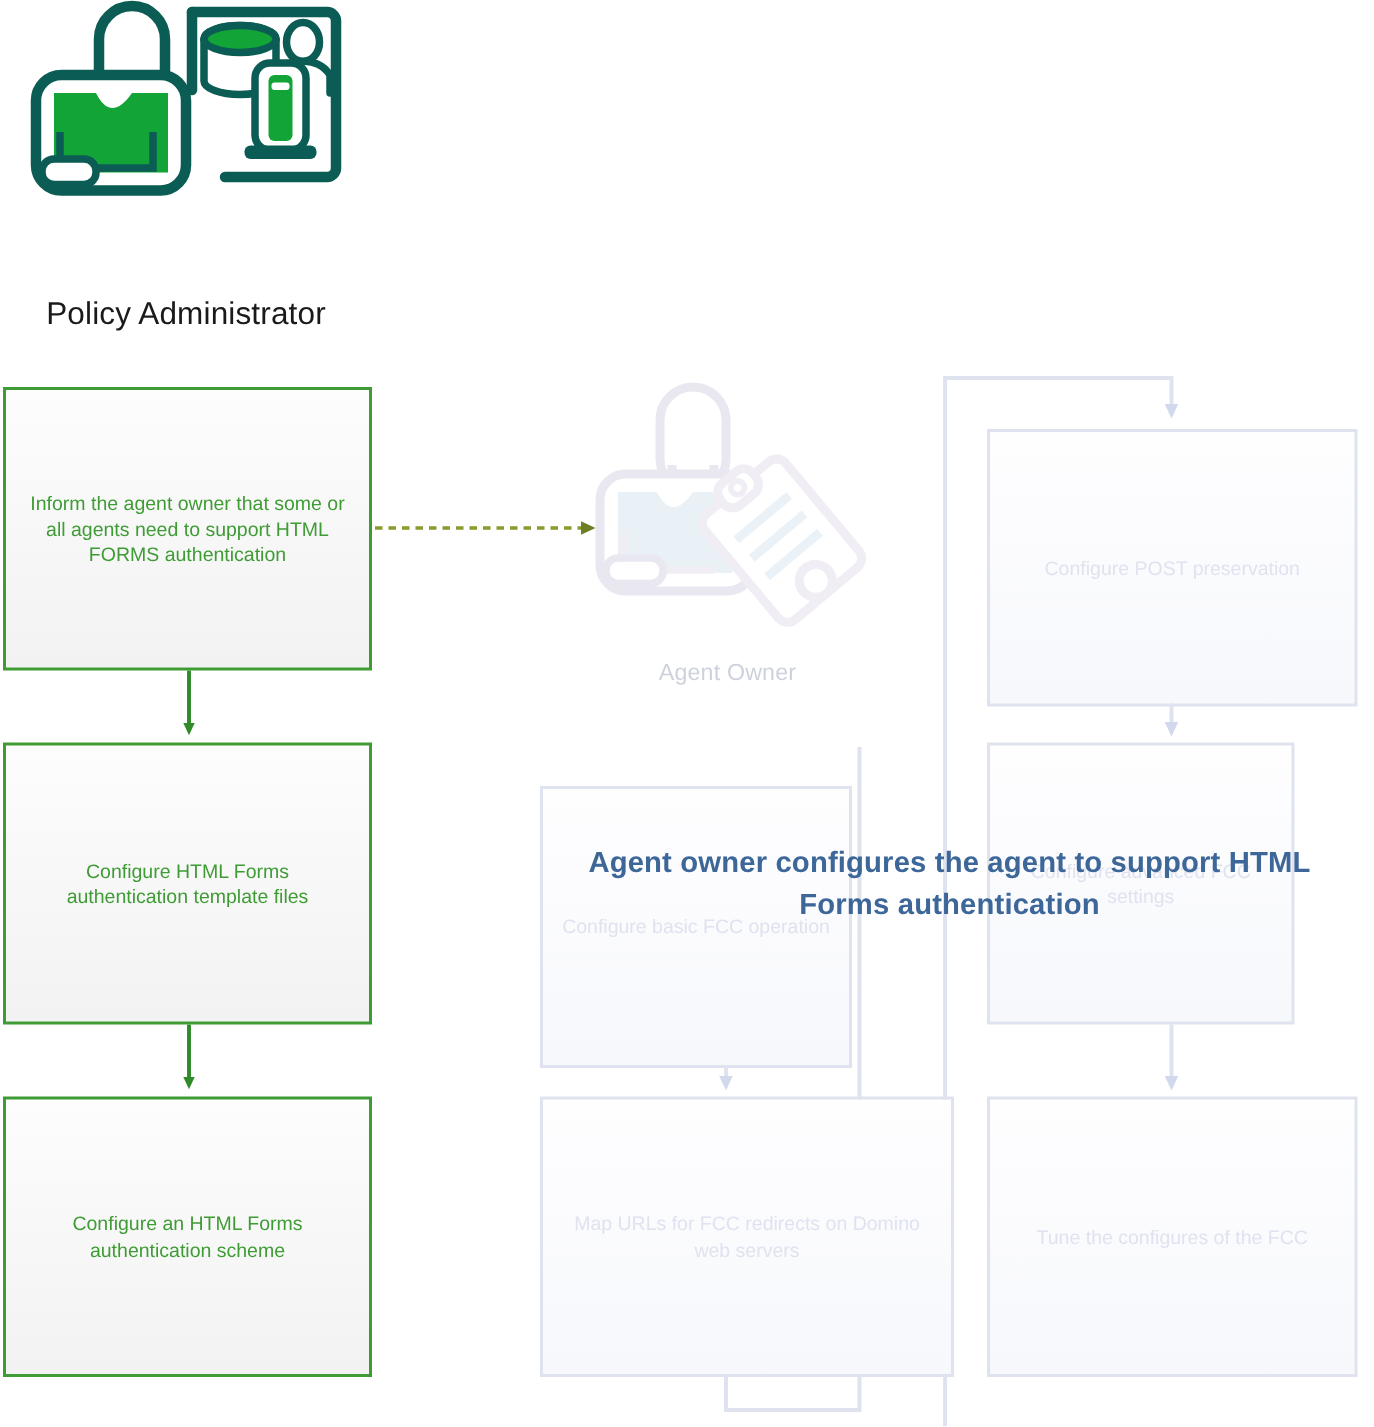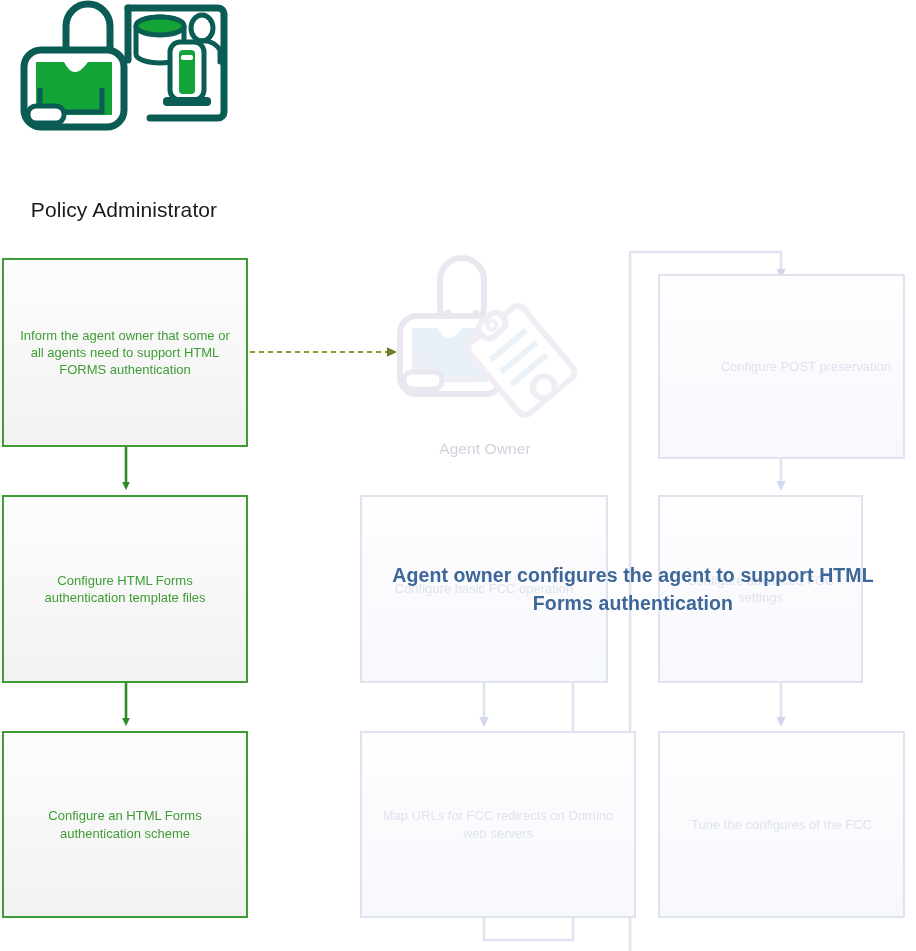--- a/index.html
+++ b/index.html
@@ -223,29 +223,29 @@
   </div>
 
   <div class="node" style="left:2px; top:495px; width:246px; height:188px;">
     <span class="node-text">Configure HTML Forms authentication template files</span>
   </div>
 
   <div class="node" style="left:2px; top:731px; width:246px; height:187px;">
     <span class="node-text">Configure an HTML Forms authentication scheme</span>
   </div>
 
-  <div class="node muted" style="left:360px; top:495px; width:248px; height:188px;">
+  <div class="node muted" style="left:360px; top:524px; width:208px; height:188px;">
     <span class="node-text">Configure basic FCC operation</span>
   </div>
 
   <div class="node muted" style="left:360px; top:731px; width:276px; height:187px;">
     <span class="node-text">Map URLs for FCC redirects on Domino web servers</span>
   </div>
 
-  <div class="node muted" style="left:658px; top:274px; width:247px; height:185px;text-align:right;">
+  <div class="node muted" style="left:658px; top:286px; width:247px; height:185px;">
     <span class="node-text">Configure POST preservation</span>
   </div>
 
   <div class="node muted" style="left:658px; top:495px; width:205px; height:188px;">
     <span class="node-text">Configure advanced FCC settings</span>
   </div>
 
   <div class="node muted" style="left:658px; top:731px; width:247px; height:187px;">
     <span class="node-text">Tune the configures of the FCC</span>
   </div>

